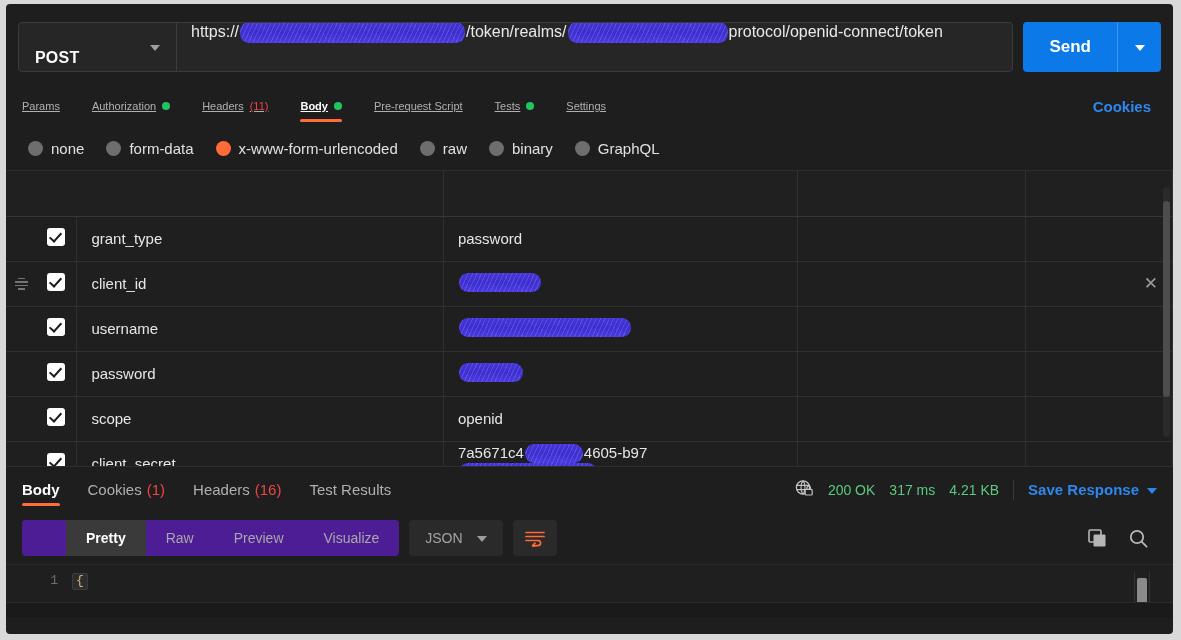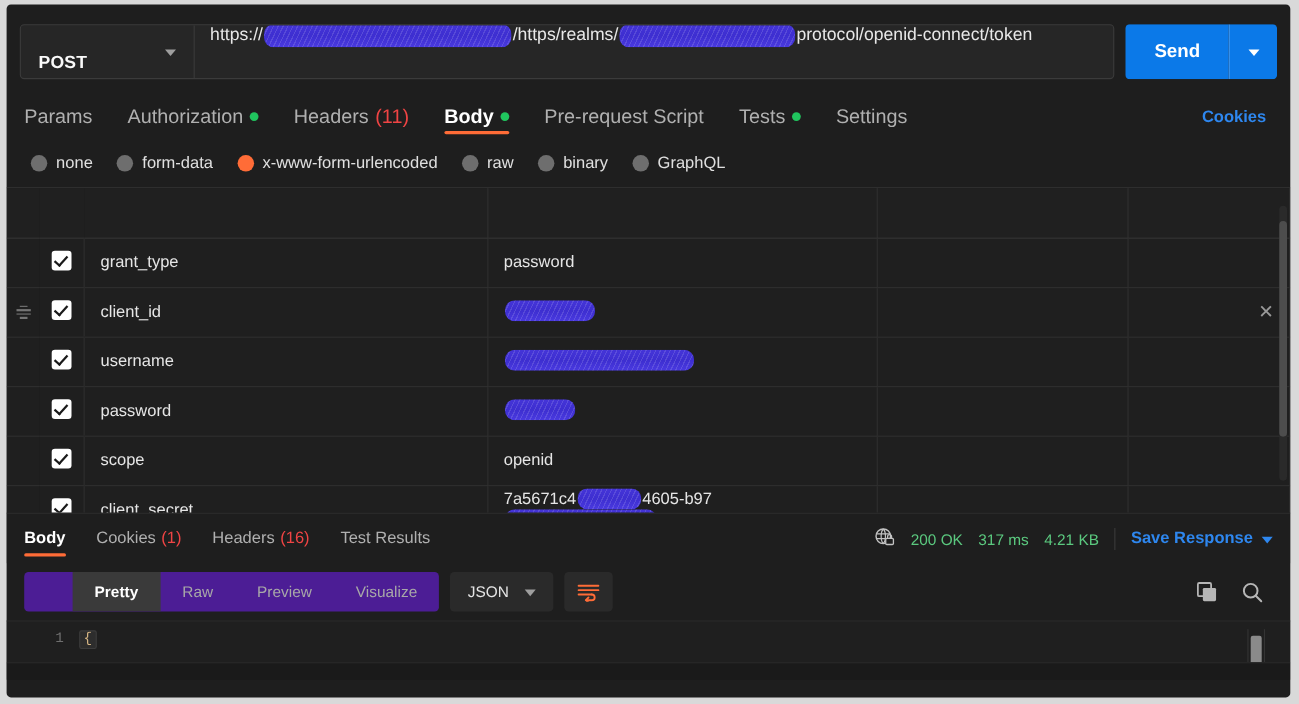--- a/index.html
+++ b/index.html
@@ -134,23 +134,24 @@
     gap: 0;
   }
   .tab {
     position: relative;
     display: flex;
     align-items: center;
     gap: 6px;
     padding: 0 16px;
     height: 44px;
     color: #b0b0b0;
-    font-size: 18px;
+    font-size: 11px;
     cursor: pointer;
     white-space: nowrap;
+    text-decoration: underline;
   }
   .tab:first-child { padding-left: 0; }
   .tab.active { color: #ffffff; font-weight: bold; }
   .tab.active::after {
     content: "";
     position: absolute;
     left: 16px; right: 16px; bottom: 6px;
     height: 3px;
     background: #ff6c37;
     border-radius: 2px;
@@ -376,21 +377,21 @@
   }
   .seg-item.active { background: #3a3a3a; color: #ffffff; font-weight: bold; }
   .fmt {
     display: flex;
     align-items: center;
     gap: 14px;
     background: #2a2a2a;
     border-radius: 4px;
     height: 36px;
     padding: 0 16px;
-    color: #e5e5e5;
+    color: #a3a3a3;
     font-size: 14px;
     cursor: pointer;
   }
   .wrap-btn {
     width: 44px; height: 36px;
     background: #2a2a2a;
     border-radius: 4px;
     display: flex;
     align-items: center;
     justify-content: center;
@@ -470,21 +471,21 @@
 
   <div class="urlbar">
     <div class="method-url">
       <div class="method">
         <span class="method-label">POST</span>
         <span class="chev"></span>
       </div>
       <div class="url-input">
         <span class="url-text">https://</span>
         <span class="redact tall" style="width:225px"></span>
-        <span class="url-text">/https/realms/</span>
+        <span class="url-text">/token/realms/</span>
         <span class="redact tall" style="width:160px"></span>
         <span class="url-text">protocol/openid-connect/token</span>
       </div>
     </div>
     <div class="send-group">
       <button class="send-btn">Send</button>
       <div class="send-caret">
         <span class="chev"></span>
       </div>
     </div>

